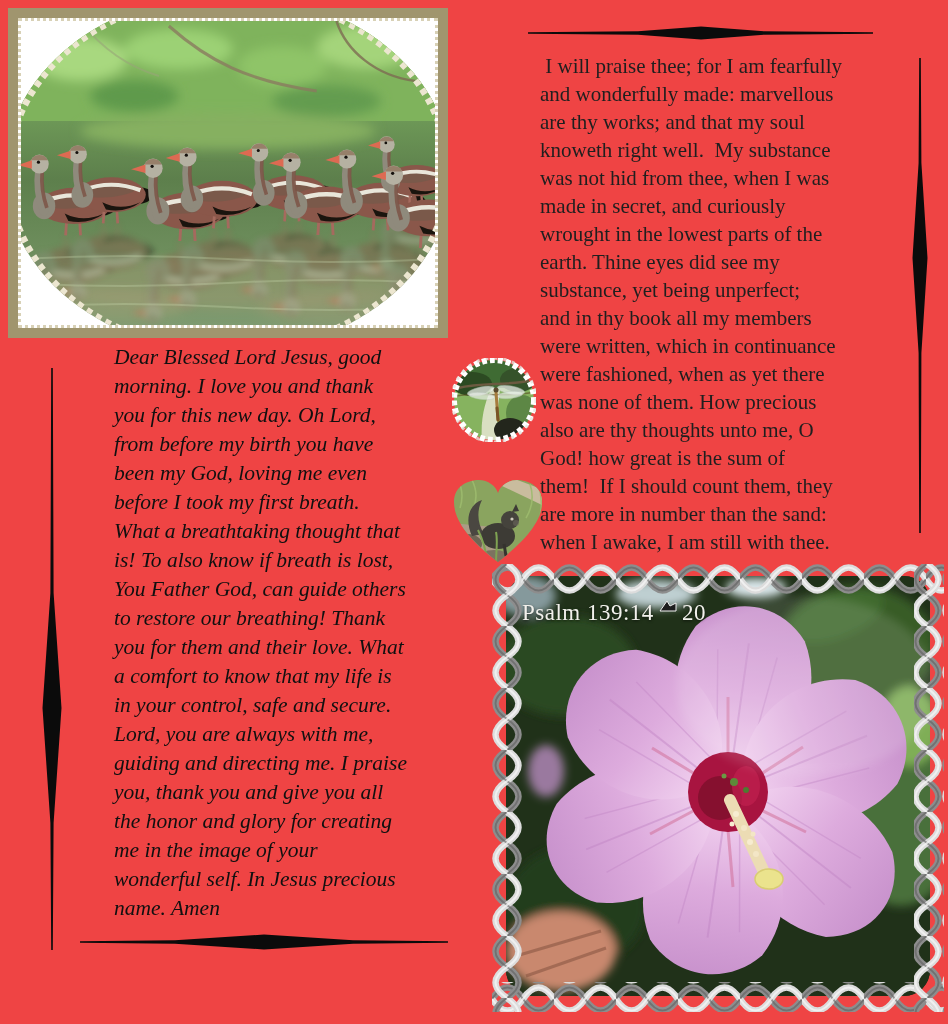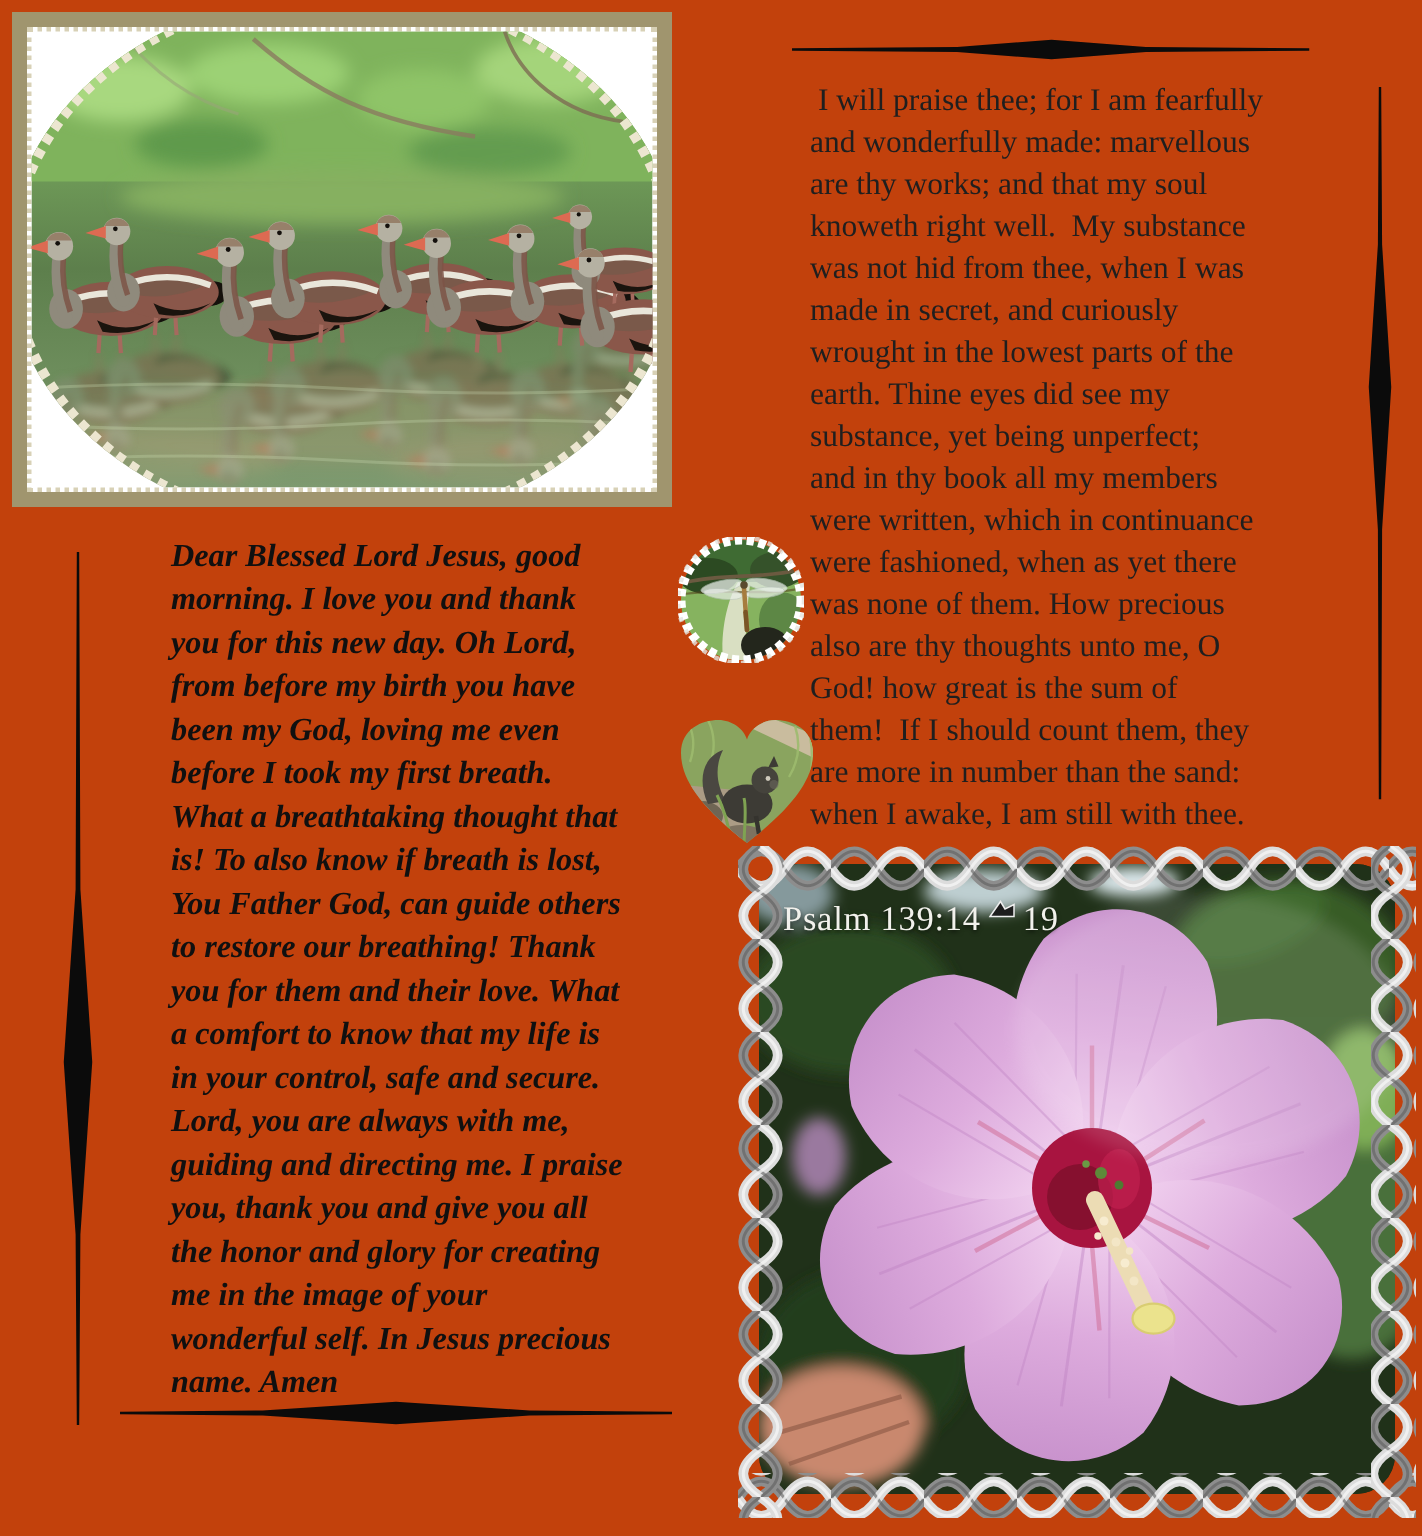--- a/index.html
+++ b/index.html
@@ -1,32 +1,32 @@
 <!DOCTYPE html>
 <html><head>
 <meta charset="utf-8">
 <style>
   html,body{margin:0;padding:0;background:#ffffff;}
-  .page{position:relative;width:948px;height:1024px;background:#c2410c;overflow:hidden;
+  .page{position:relative;width:948px;height:1024px;background:#ef4444;overflow:hidden;
         font-family:"Liberation Serif","DejaVu Serif",serif;}
 
   
   .duck-frame{position:absolute;left:8px;top:8px;width:440px;height:330px;
               background:#a0956e;padding:10px;box-sizing:border-box;}
   .duck-mat{position:relative;width:100%;height:100%;background:#ffffff;
             border:3px dotted #d8d1b6;box-sizing:border-box;}
   .duck-photo-clip{position:absolute;inset:0;clip-path:ellipse(54% 59% at 50% 50%);}
   .duck-photo-clip svg{width:100%;height:100%;display:block;}
 
   
   .scripture{position:absolute;left:540px;top:52px;width:366px;
              font-size:21px;line-height:28px;color:#1f1f1f;white-space:pre-wrap;}
-  .prayer{position:absolute;left:114px;top:356px;width:366px;
+  .prayer{position:absolute;left:114px;top:343px;width:366px;
           font-size:21.5px;line-height:29px;color:#101010;
-          font-style:italic;font-weight:bold;white-space:pre-wrap;}
+          font-style:italic;font-weight:normal;white-space:pre-wrap;}
 
   
   .divider{position:absolute;}
   .divider-top{left:528px;top:26px;}
   .divider-right{left:912px;top:58px;}
   .divider-left{left:42px;top:368px;}
   .divider-bottom{left:80px;top:934px;}
 
   
   .dragonfly-wrap{position:absolute;left:452px;top:358px;width:84px;height:84px;}
@@ -351,17 +351,17 @@
       <rect x="0" y="418" width="452" height="30" fill="url(#ribH)"></rect>
       <rect x="0" y="0" width="30" height="448" fill="url(#ribV)"></rect>
       <rect x="422" y="0" width="30" height="448" fill="url(#ribV)"></rect>
     </svg>
 
     <div class="psalm-caption">
       <span>Psalm 139:14</span>
         <svg class="arrow-glyph" width="18" height="12">
           <path d="M1,11 L8,1 L11,6 L17,3 L17,11 Z" fill="#1d1d1d" stroke="#eeeeee" stroke-width="1"></path>
         </svg>
-        <span>19</span>
+        <span>20</span>
     </div>
   </div>
 
 </div>
 
 </body></html>

